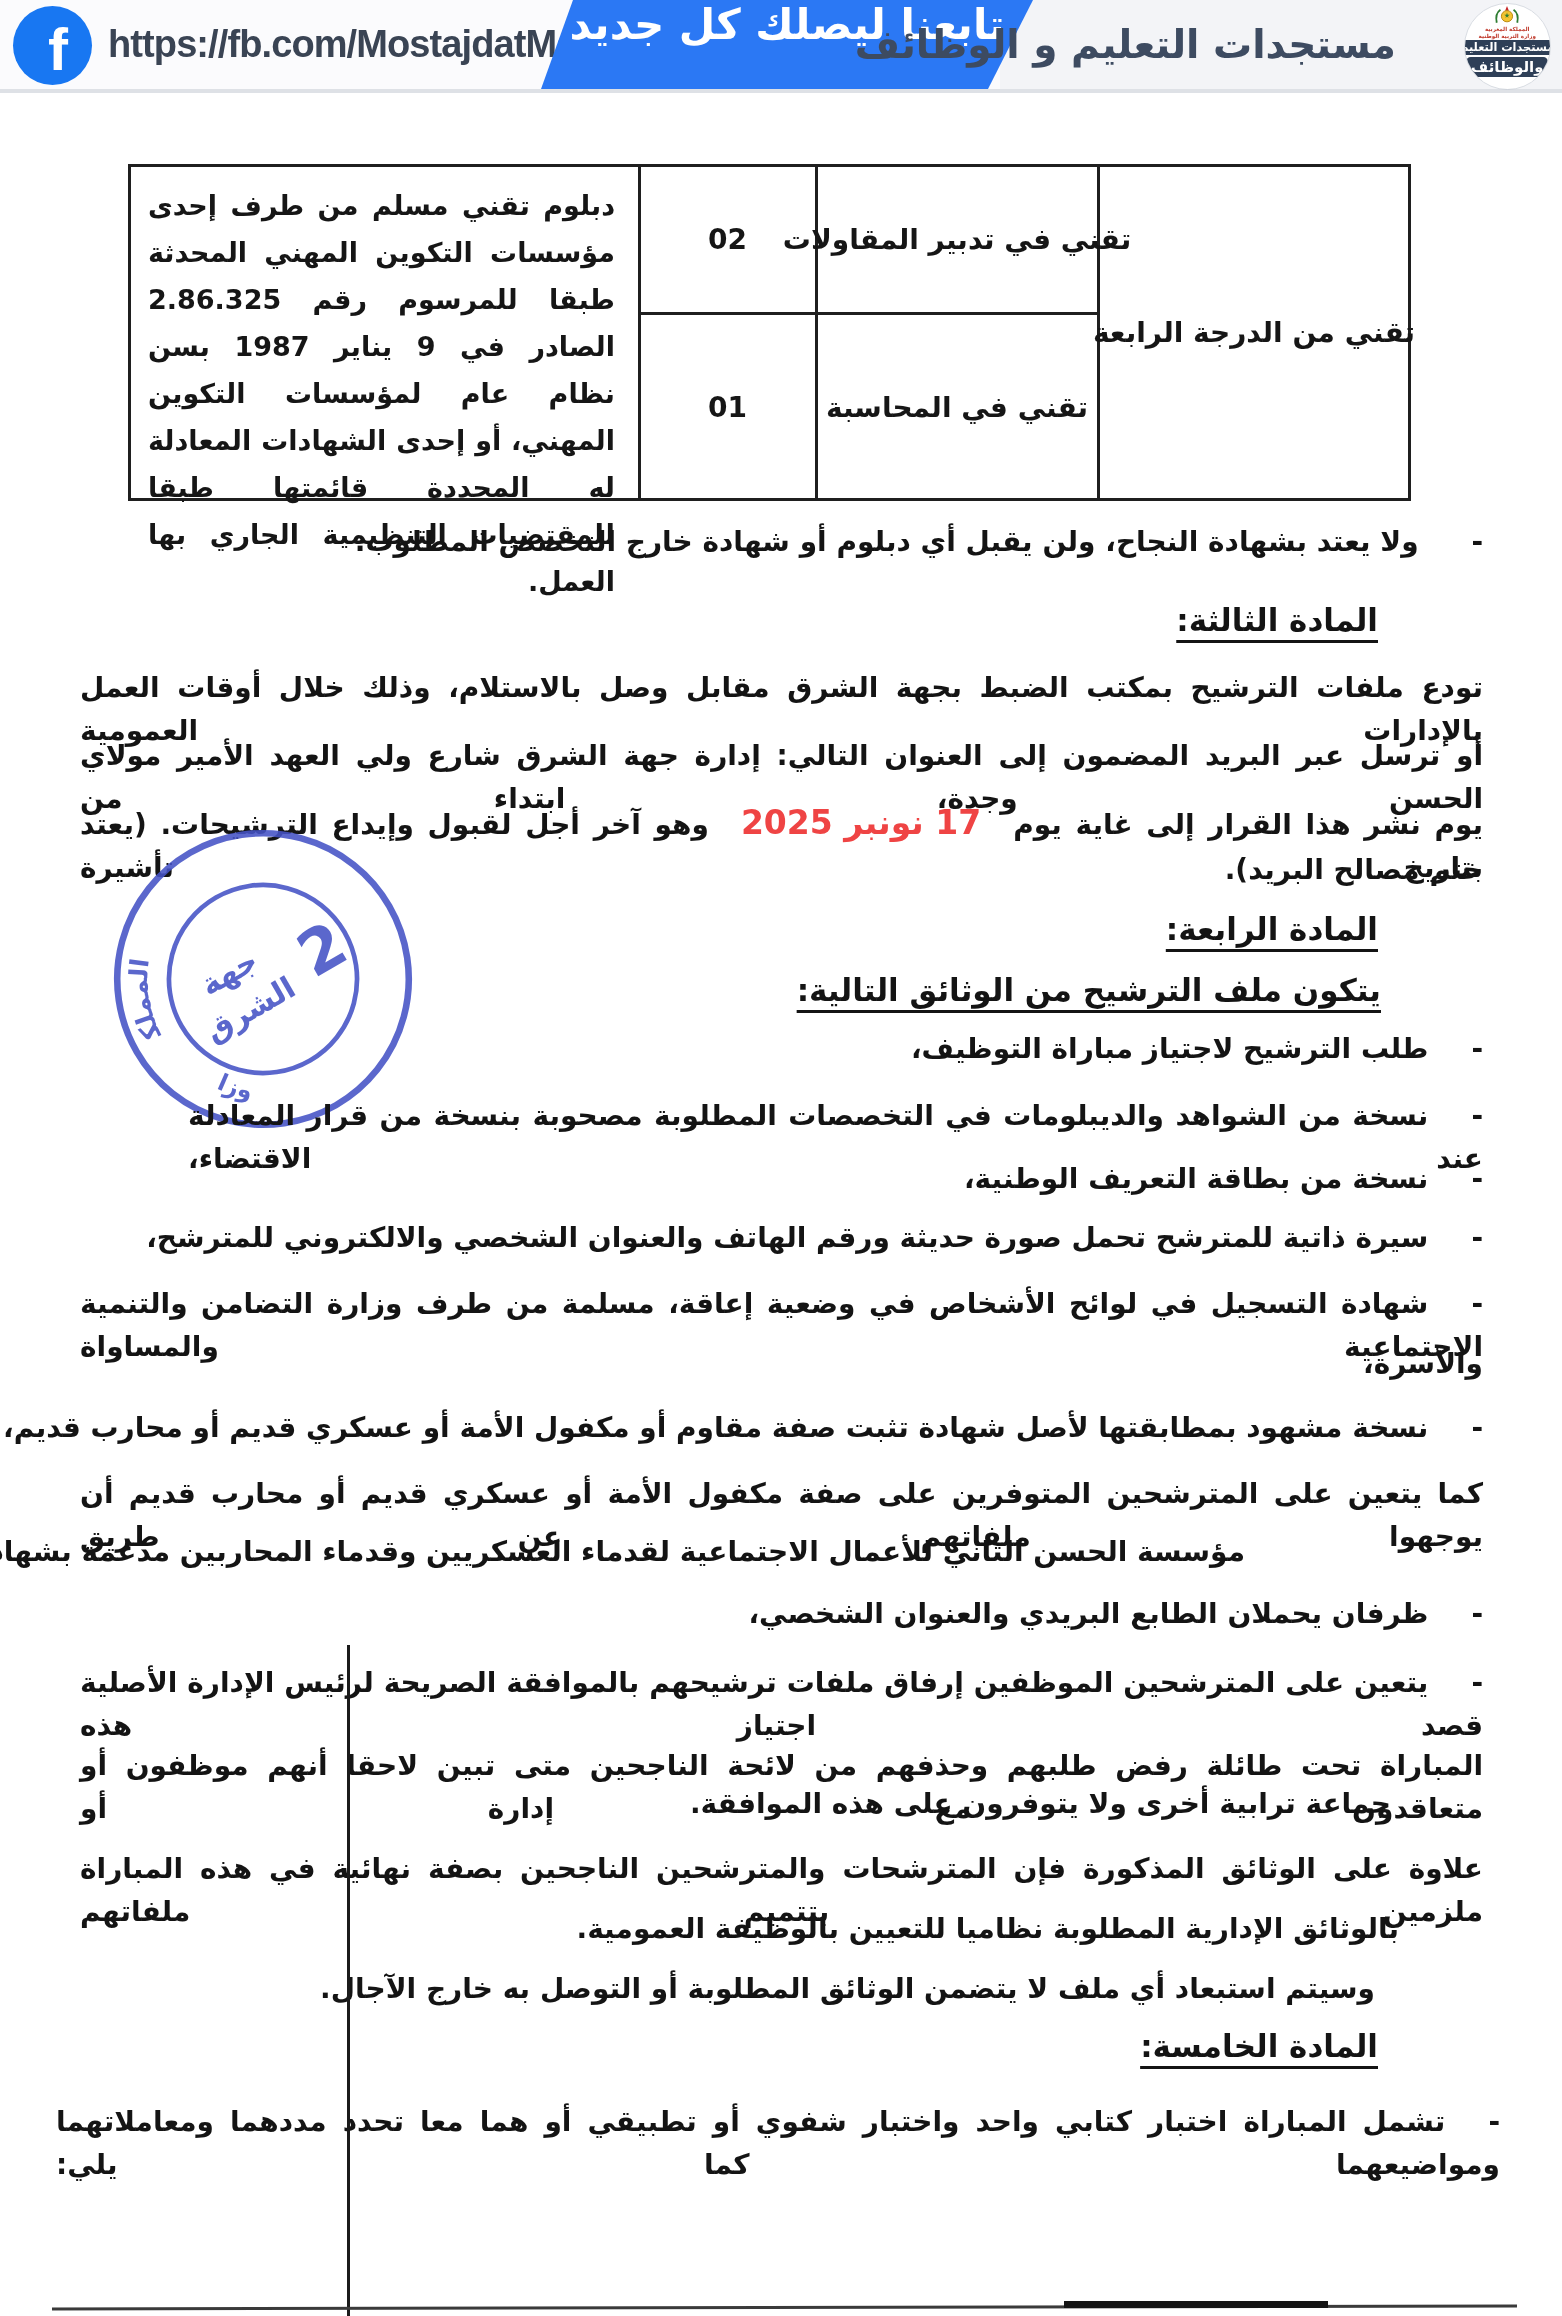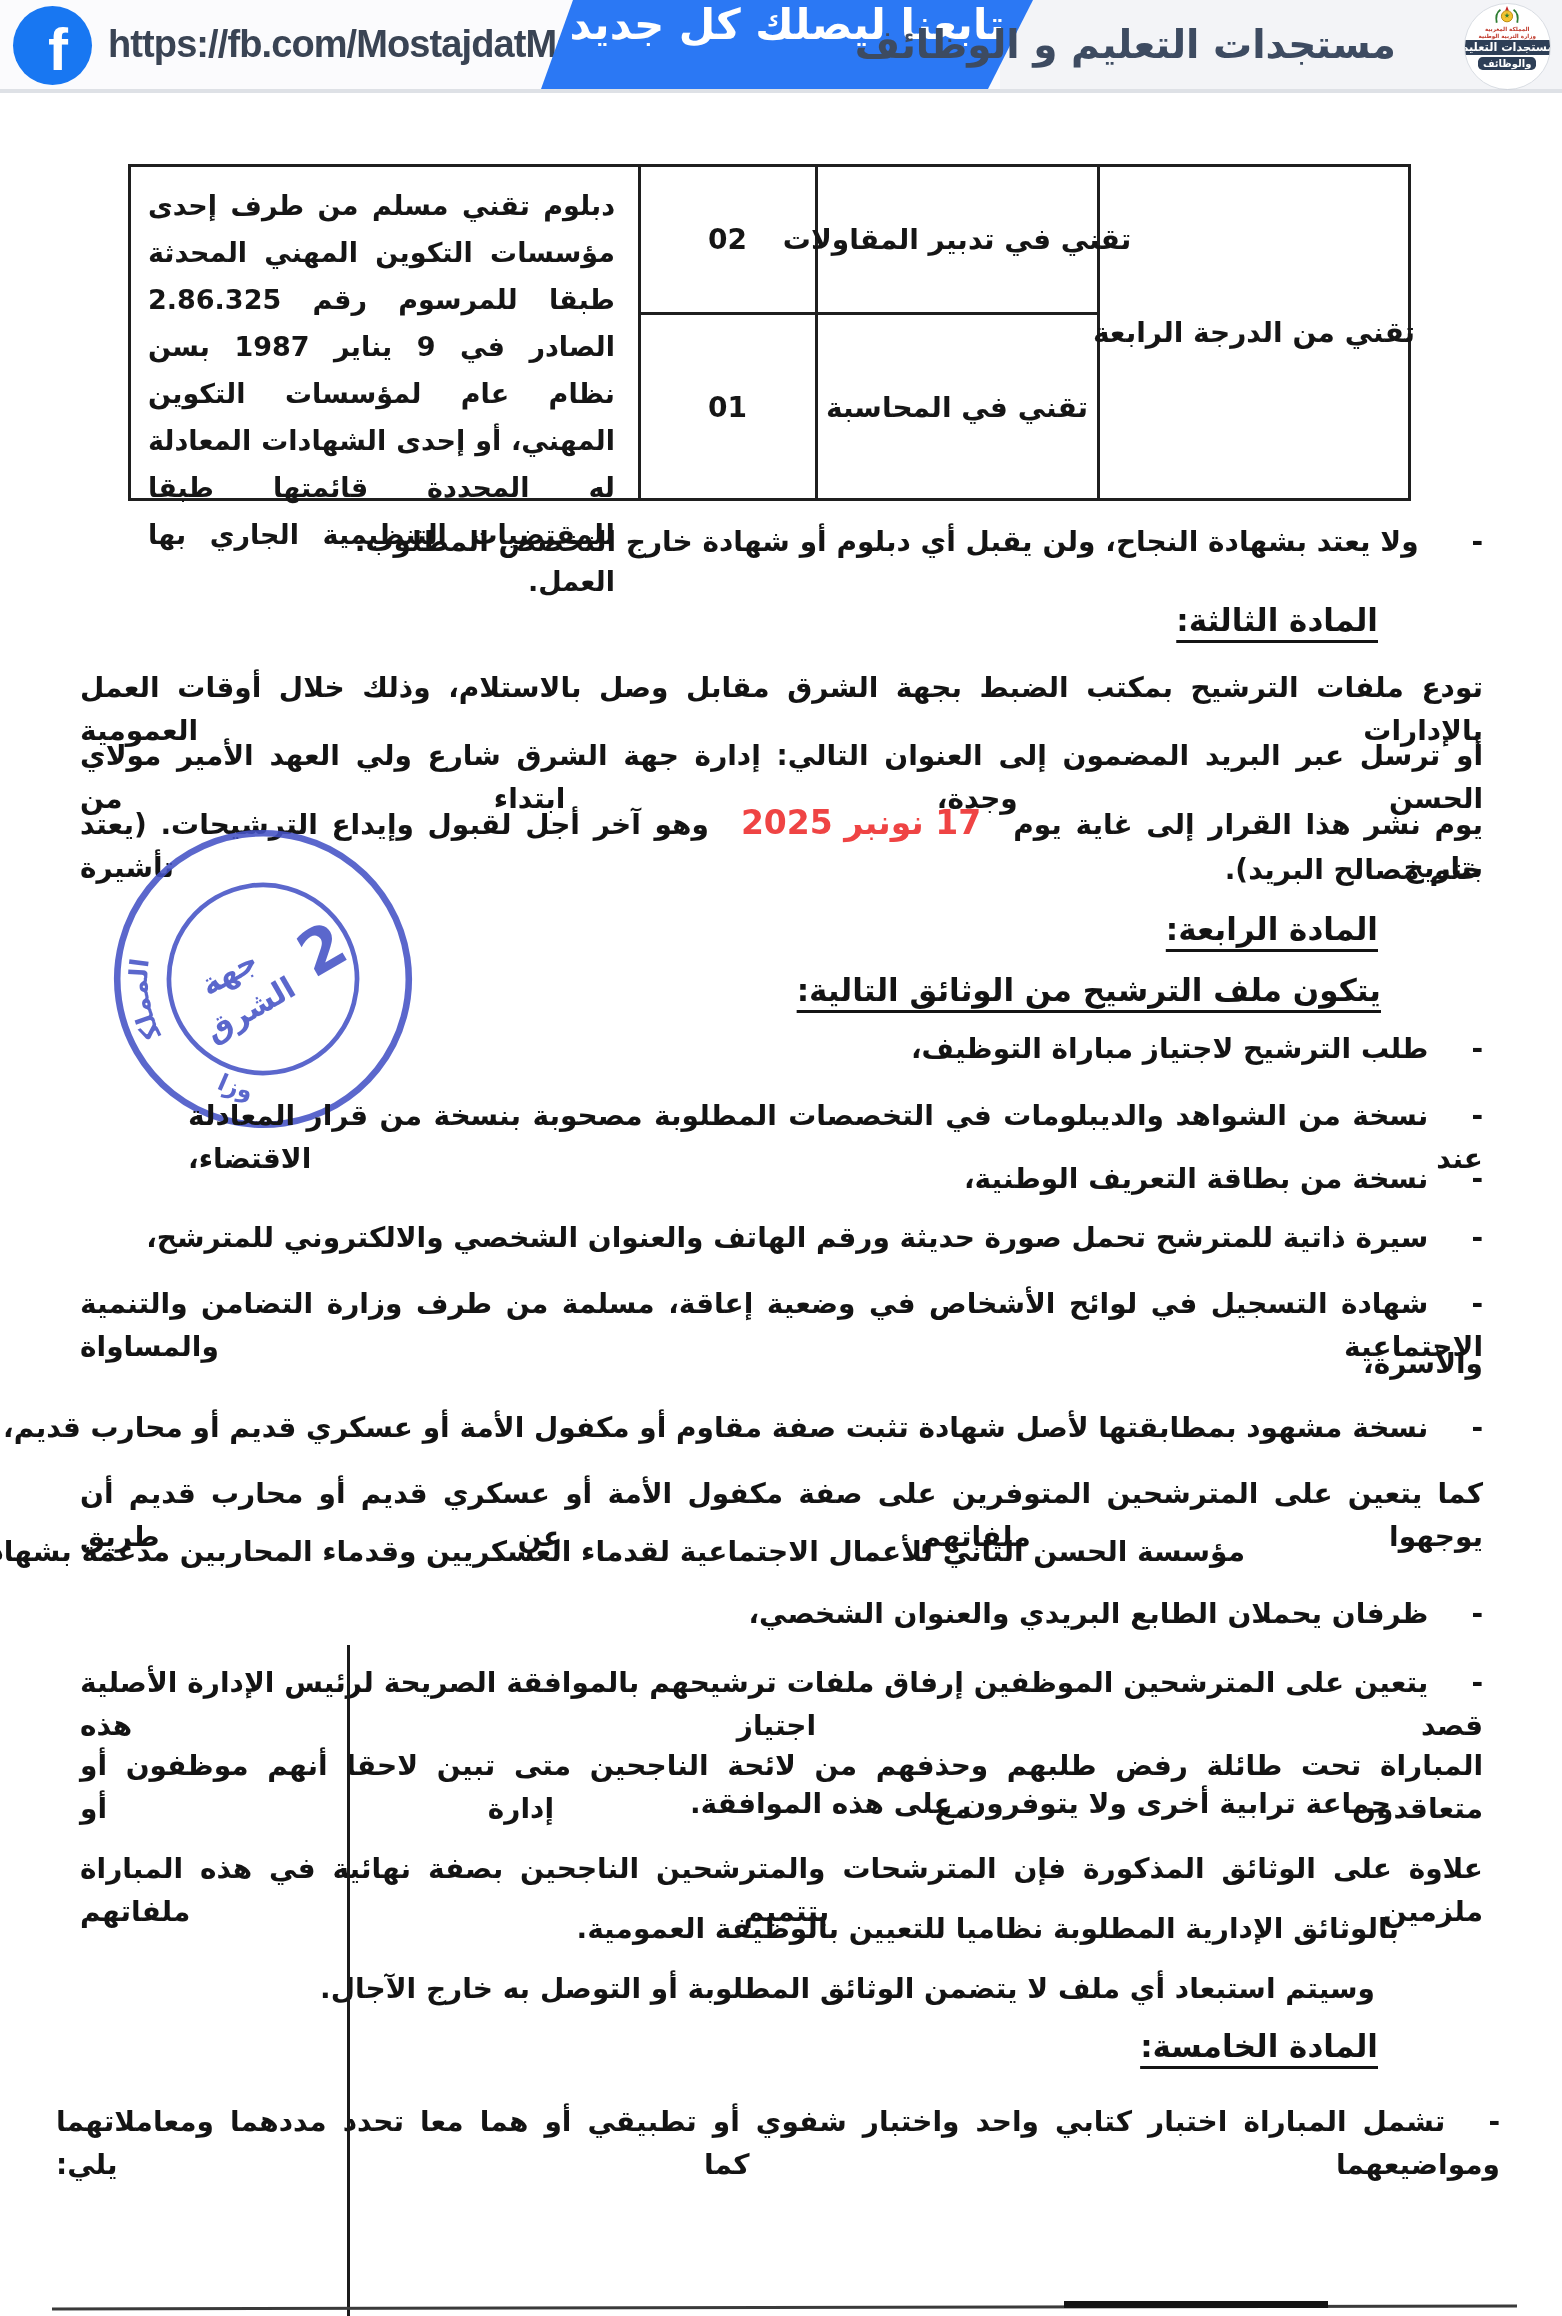--- a/index.html
+++ b/index.html
@@ -22,21 +22,21 @@
           color:#fff;font-size:42px;font-weight:700;}
   .brand-title{position:absolute;right:166px;top:0;height:89px;display:flex;align-items:center;
                color:#3d4b61;font-size:39px;font-weight:700;}
   .logo{position:absolute;right:11.3px;top:2.8px;width:87px;height:87px;border-radius:50%;
         background:#ffffff;border:1.9px solid #d9dde3;box-sizing:border-box;
         display:flex;flex-direction:column;align-items:center;overflow:hidden;}
   .logo-red{font-size:5.6px;line-height:6.6px;color:#c0392b;font-weight:700;white-space:nowrap;}
   .logo-band{background:#2e3f57;color:#fff;font-weight:700;border-radius:4.7px;
              padding:0.9px 4.7px;white-space:nowrap;}
   .band1{font-size:11.3px;margin-top:0.9px;}
-  .band2{font-size:10px;margin-top:1.9px;}
+  .band2{font-size:15px;margin-top:1.9px;}
   
   .tline{position:absolute;background:#1f1f1f;}
   .cell{position:absolute;display:flex;align-items:center;justify-content:center;
         font-weight:700;font-size:28px;white-space:nowrap;}
   .diploma{position:absolute;left:131px;top:167px;width:505px;height:331px;box-sizing:border-box;
            padding:15px 21px 7.5px 17px;font-weight:700;font-size:27px;line-height:47px;
            text-align:justify;text-align-last:justify;}
   
   .line{position:absolute;font-weight:700;font-size:28px;color:#141414;white-space:nowrap;direction:rtl;}
   .stretch{white-space:normal;text-align:justify;text-align-last:justify;line-height:43px;}

